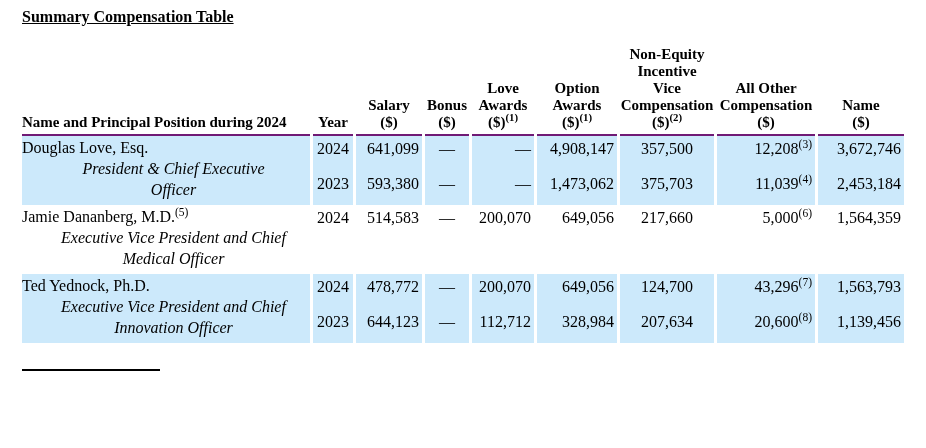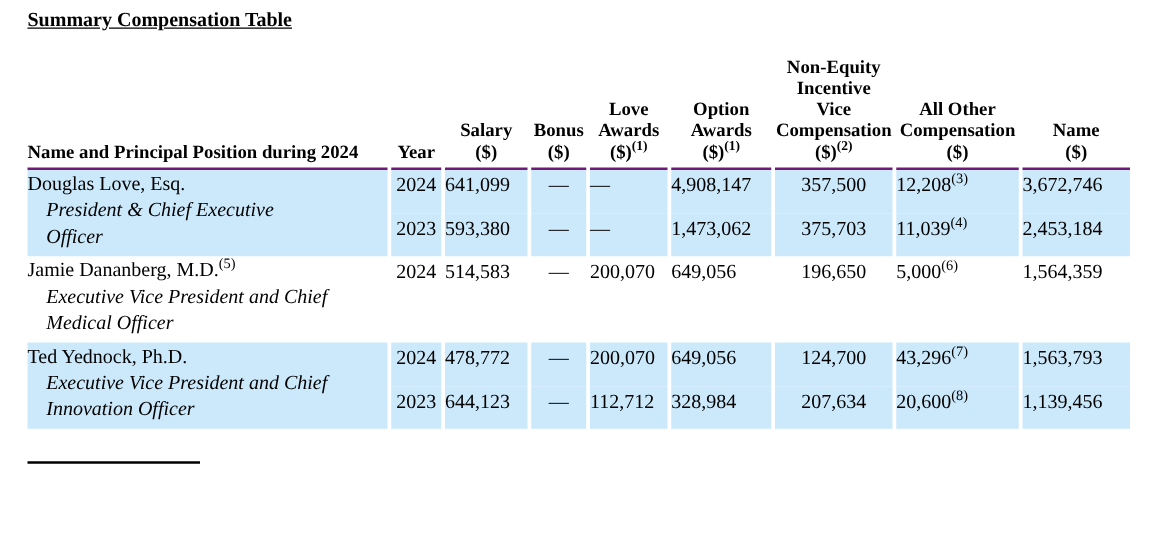--- a/index.html
+++ b/index.html
@@ -27,24 +27,24 @@
     font-weight: bold; font-size: 15px; line-height: 17px;
     padding: 0 0 3px 0;
   }
   th.name-h { text-align: left; }
   th.col-h  { text-align: center; }
 
   td { vertical-align: top; font-size: 16px; padding: 0; }
   tr.hl td { background: var(--hl, #cce9fb); }
 
   td.name-cell { line-height: 21px; padding: 1px 0 5px 0; }
-  .officer-title { font-style: italic; padding-left: 15px; }
+  .officer-title { font-style: italic; padding-left: 15px; text-align: center; }
 
   td.y { text-align: center; padding-top: 4px; height: 27px; }
-  td.r {  padding-top: 4px; padding-right: 3px; height: 27px; }
+  td.r { text-align: right;  padding-top: 4px; padding-right: 3px; height: 27px; }
   td.c { text-align: center; padding-top: 4px; height: 27px; }
 
   sup.fn { font-size: 72%; line-height: 0; }
 
   .footnote-rule {
     width: 138px; border-top: 2px solid #000; margin-top: 26px;
   }
 </style>
 </head>
 <body>
@@ -144,21 +144,21 @@
           <div class="officer-title">
             <div>Executive Vice President and Chief</div>
             <div>Medical Officer</div>
           </div>
         </td>
         <td class="y">2024</td>
         <td class="r">514,583</td>
         <td class="c">—</td>
         <td class="r">200,070</td>
         <td class="r">649,056</td>
-        <td class="c">196,650</td>
+        <td class="c">217,660</td>
         <td class="r"><span>5,000</span><sup class="fn">(6)</sup></td>
         <td class="r">1,564,359</td>
       </tr>
 
       <tr class="hl">
         <td class="name-cell" rowspan="2">
           <div class="officer-name"><span>Ted Yednock, Ph.D.</span><sup class="fn"></sup></div>
           <div class="officer-title">
             <div>Executive Vice President and Chief</div>
             <div>Innovation Officer</div>

